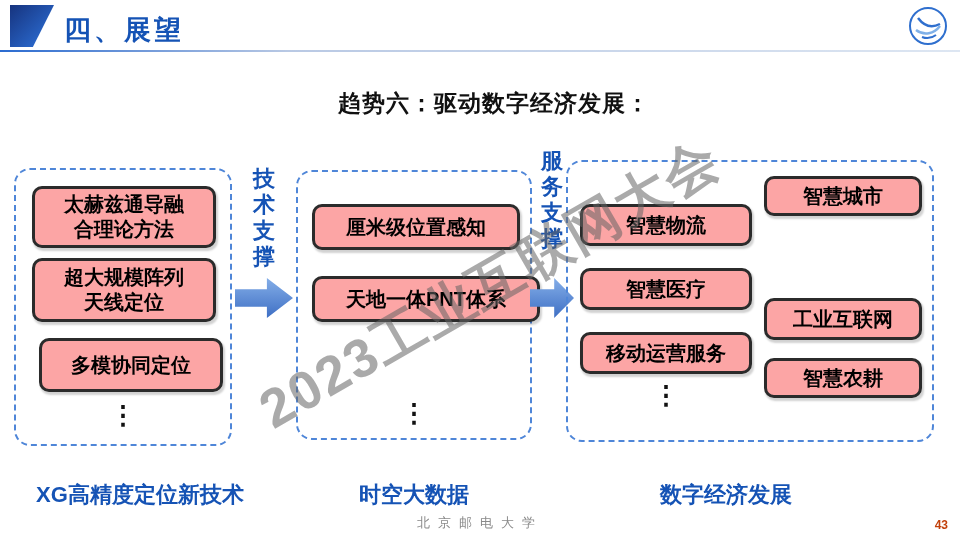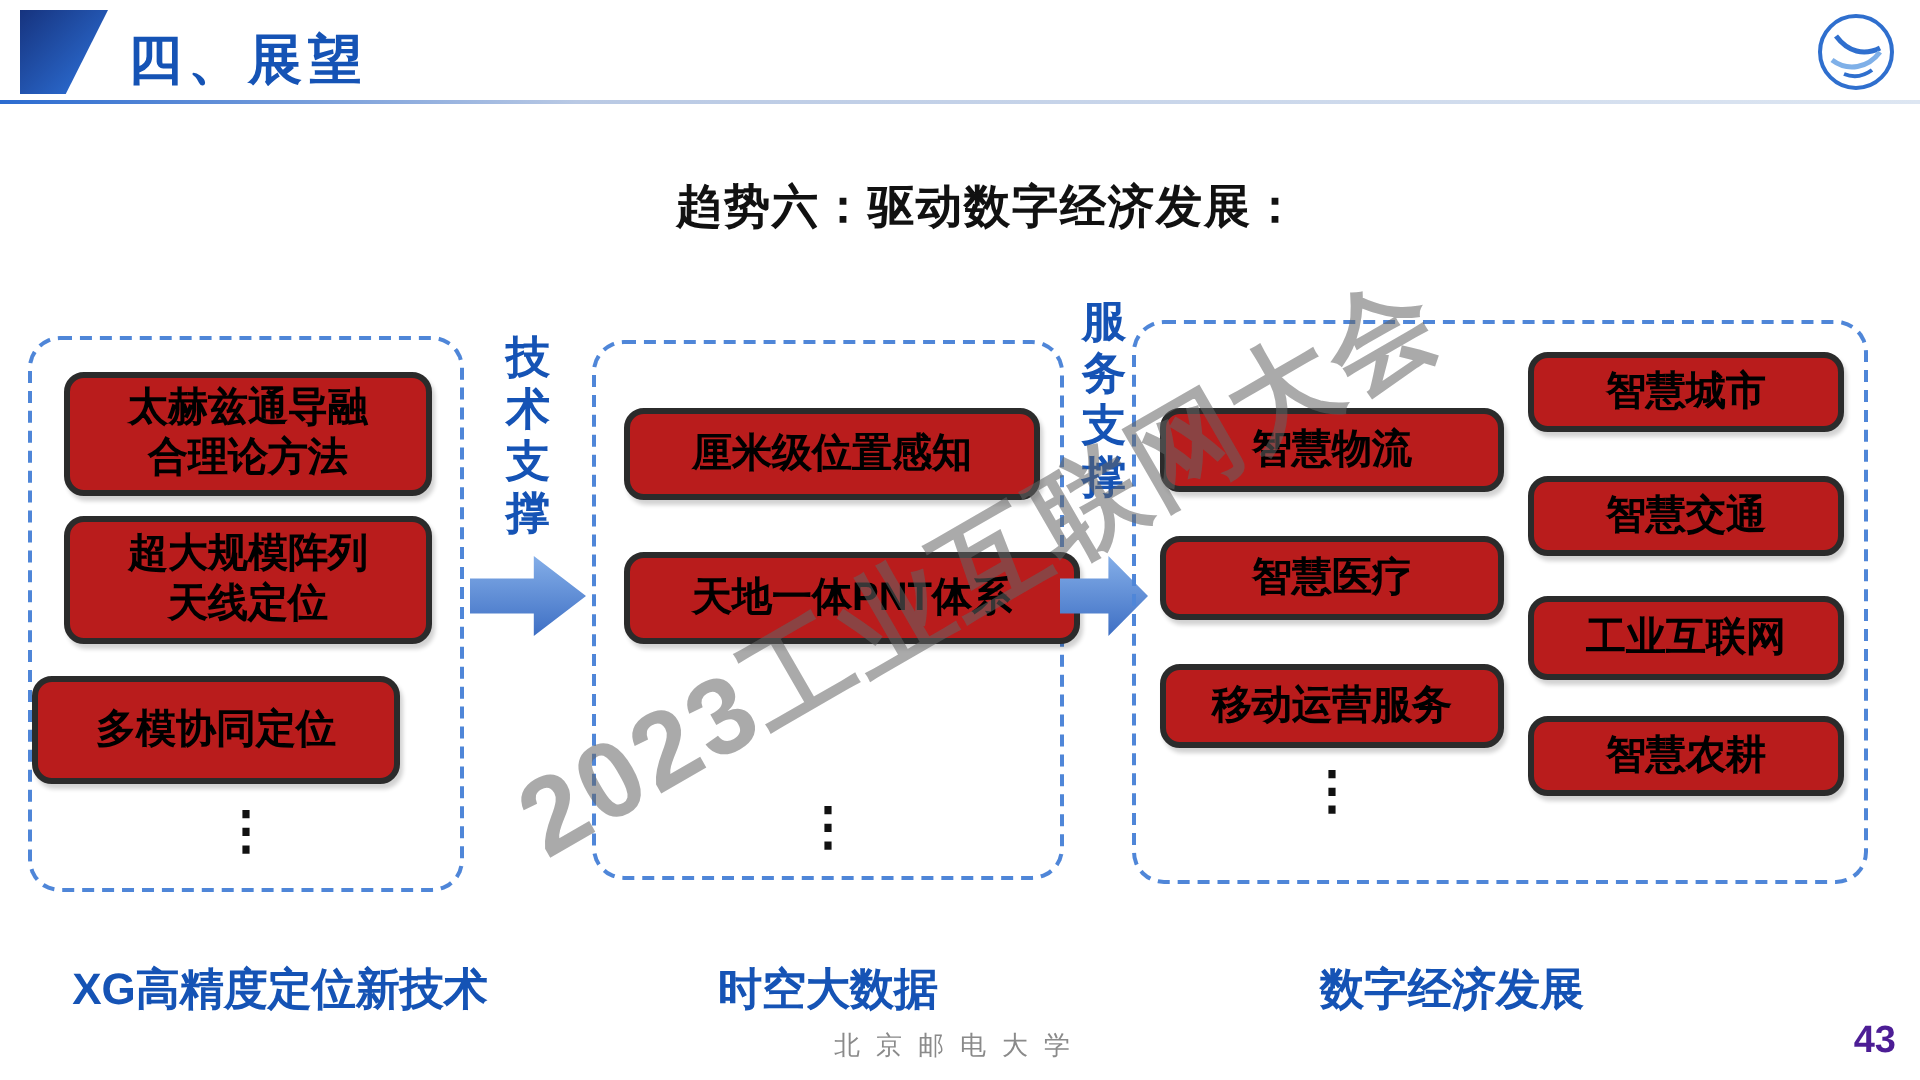--- a/index.html
+++ b/index.html
@@ -18,28 +18,28 @@
   .logo { position:absolute; right:12px; top:6px; width:40px; height:40px; }
 
   .slide-title { position:absolute; left:0; top:88px; width:960px; text-align:center;
      font-size:23px; font-weight:bold; color:#111; letter-spacing:1px;padding-left:28px; }
 
   .dashed { position:absolute; border:2px dashed #4f86d8; border-radius:16px; }
   #box-left  { left:14px;  top:168px; width:218px; height:278px; }
   #box-mid   { left:296px; top:170px; width:236px; height:270px; }
   #box-right { left:566px; top:160px; width:368px; height:282px; }
 
-  .node { position:absolute; background:#b91c1c; border:3px solid #2b2b2b; border-radius:10px;
+  .node { position:absolute; background:#fca5a5; border:3px solid #2b2b2b; border-radius:10px;
      display:flex; align-items:center; justify-content:center; text-align:center;
      font-weight:bold; color:#000; white-space:pre-line; line-height:1.25;
      box-shadow:1.5px 2.5px 2px rgba(0,0,0,.18); font-size:20px; }
 
   .nL1 { left:16px; top:16px;  width:184px; height:62px; }
   .nL2 { left:16px; top:88px;  width:184px; height:64px; }
-  .nL3 { left:0; top:168px; width:184px; height:54px; }
+  .nL3 { left:23px; top:168px; width:184px; height:54px; }
   .nM1 { left:14px; top:32px;  width:208px; height:46px; }
   .nM2 { left:14px; top:104px; width:228px; height:46px; }
   .nM3 { left:14px; top:176px; width:208px; height:46px; }
   .nR1 { left:12px; top:42px;  width:172px; height:42px; }
   .nR2 { left:12px; top:106px; width:172px; height:42px; }
   .nR3 { left:12px; top:170px; width:172px; height:42px; }
   .nR4 { left:196px; top:14px;  width:158px; height:40px; }
   .nR5 { left:196px; top:76px;  width:158px; height:40px; }
   .nR6 { left:196px; top:136px; width:158px; height:42px; }
   .nR7 { left:196px; top:196px; width:158px; height:40px; }
@@ -64,21 +64,21 @@
   #cap-left { left:0px;   width:280px; }
   #cap-mid  { left:296px; width:236px; }
   #cap-right{ left:566px; width:320px; }
 
   .watermark { position:absolute; left:170px; top:248px; width:640px; text-align:center;
      font-size:54px; font-weight:600; color:rgba(100,100,100,.55);
      transform:rotate(-30deg); pointer-events:none; z-index:9; letter-spacing:2px; }
 
   .footer-name { position:absolute; left:0; bottom:8px; width:960px; text-align:center;
      font-size:13px; color:#8a8a8a; letter-spacing:8px; }
-  .page-num { position:absolute; right:12px; bottom:8px; font-size:19px; font-weight:bold; color:#4c1d95; }
+  .page-num { position:absolute; right:12px; bottom:8px; font-size:12px; font-weight:bold; color:#c2410c; }
 </style>
 </head>
 <body>
 
 <div class="slide">
 
   <div class="hdr-shape"></div>
   <div class="hdr-title">四、展望</div>
   <div class="hdr-line"></div>
   <div class="logo">
@@ -112,21 +112,20 @@
 
   <div class="v-label" id="vlabel-2">服务支撑</div>
   <div class="arrow" id="arrow-2"></div>
 
   <div class="dashed" id="box-right">
     <div class="node nR1">智慧物流</div>
     <div class="node nR2">智慧医疗</div>
     <div class="node nR3">移动运营服务</div>
     <div class="dots" id="dots-right">⋮</div>
     <div class="node nR4">智慧城市</div>
-    <div class="node nR5">智慧交通</div>
     <div class="node nR6">工业互联网</div>
     <div class="node nR7">智慧农耕</div>
   </div>
 
   <div class="caption" id="cap-left">XG高精度定位新技术</div>
   <div class="caption" id="cap-mid">时空大数据</div>
   <div class="caption" id="cap-right">数字经济发展</div>
 
   <div class="watermark">2023工业互联网大会</div>
 

